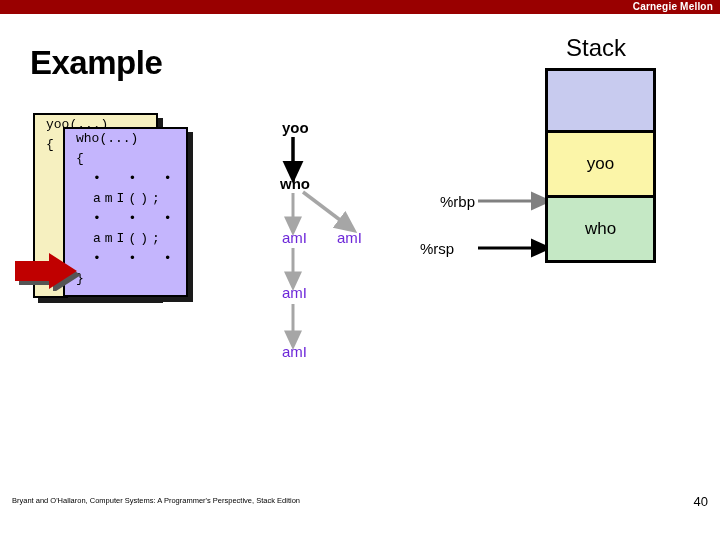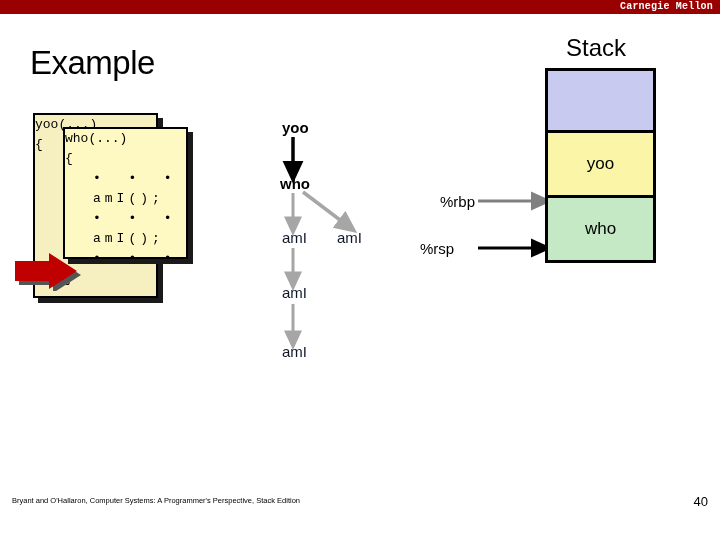--- a/index.html
+++ b/index.html
@@ -21,33 +21,33 @@
     left: 0; top: 0;
     width: 720px; height: 14px;
     background: #990000;
   }
   #cmu-label {
     position: absolute;
     right: 7px; top: 0px;
     height: 14px;
     line-height: 14px;
     color: #ffffff;
-    font-family: Liberation Mono, monospace;
+    font-family: Liberation Sans, sans-serif;
     font-weight: bold;
     font-size: 10px;
     letter-spacing: 0.2px;
     white-space: nowrap;
   }
 
   
   #slide-title {
     position: absolute;
     left: 30px; top: 46px;
     font-size: 33px;
-    font-weight: normal;
+    font-weight: bold;
     color: #000000;
     letter-spacing: -0.5px;
     line-height: 1;
   }
 
   
   .code-card {
     position: absolute;
     border: 2px solid #000000;
     box-sizing: border-box;
@@ -57,29 +57,29 @@
     box-shadow: 5px 5px 0 #1a1a1a;
   }
   #code-card-yoo {
     left: 33px; top: 113px;
     width: 125px; height: 185px;
     background: #F6F0C0;
     z-index: 2;
   }
   #code-card-who {
     left: 63px; top: 127px;
-    width: 125px; height: 132px;
-    background: #fef9c3;
+    width: 125px; height: 170px;
+    background: #c4b5fd;
     z-index: 3;
   }
   .code-line {
     white-space: pre;
     line-height: 20px;
     height: 20px;
-    padding-left: 0;
+    padding-left: 11px;
   }
   .code-line.indent { padding-left: 28px; letter-spacing: 4px; }
 
   
   #exec-pointer {
     position: absolute;
     left: 5px; top: 251px;
     width: 78px; height: 40px;
     z-index: 4;
   }
@@ -92,21 +92,21 @@
     z-index: 1;
   }
   .tree-node {
     position: absolute;
     font-size: 15px;
     font-weight: bold;
     line-height: 1;
     white-space: nowrap;
   }
   .tree-node.active { color: #000000; }
-  .tree-node.faded  { color: #0f172a; font-weight: normal; }
+  .tree-node.faded  { color: #6d28d9; font-weight: normal; }
 
   
   #stack-title {
     position: absolute;
     left: 566px; top: 36px;
     font-size: 24px;
     color: #000000;
     line-height: 1;
   }
   #stack-box {

